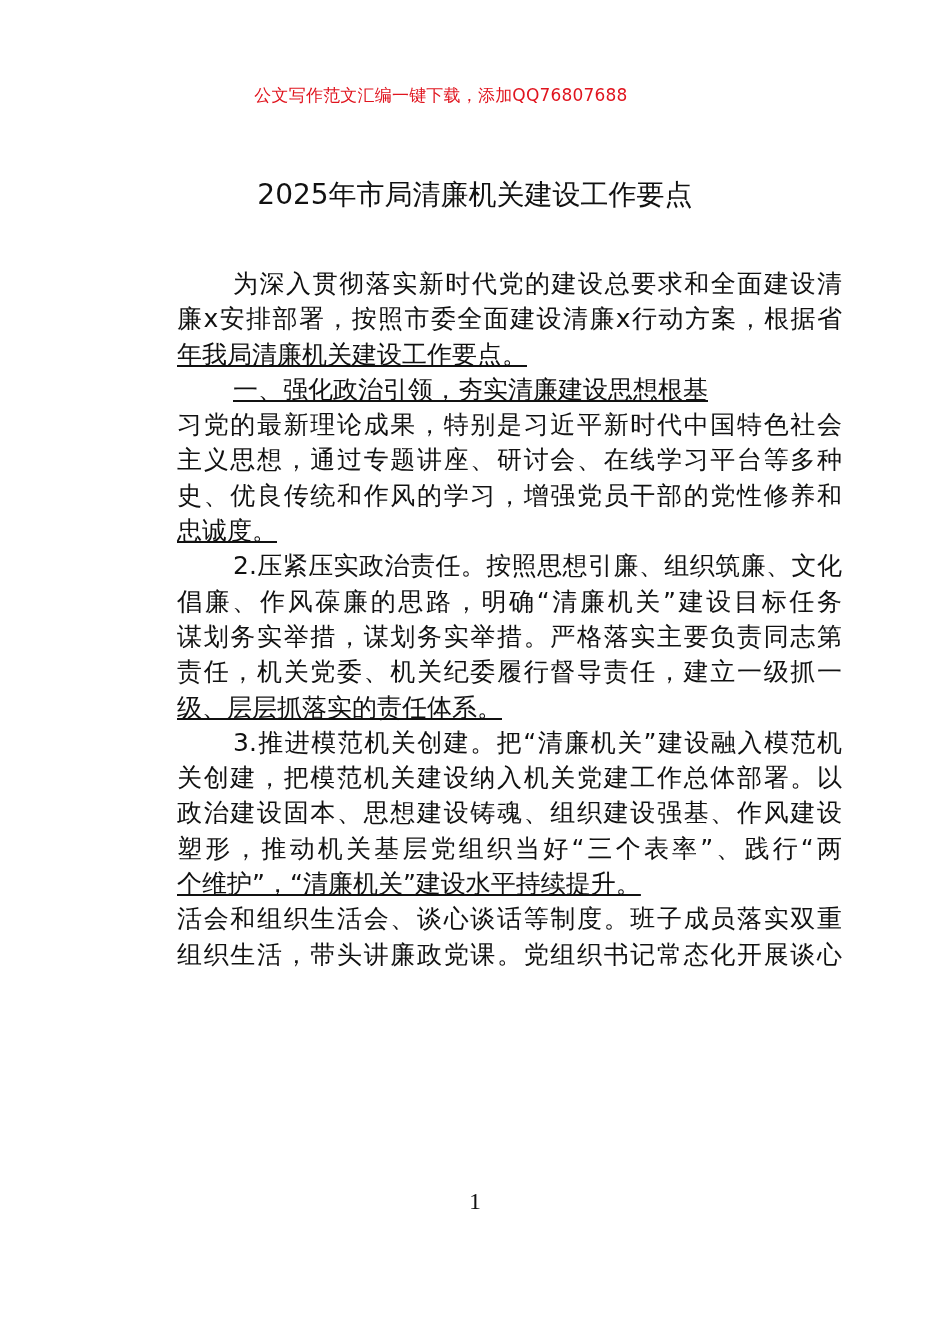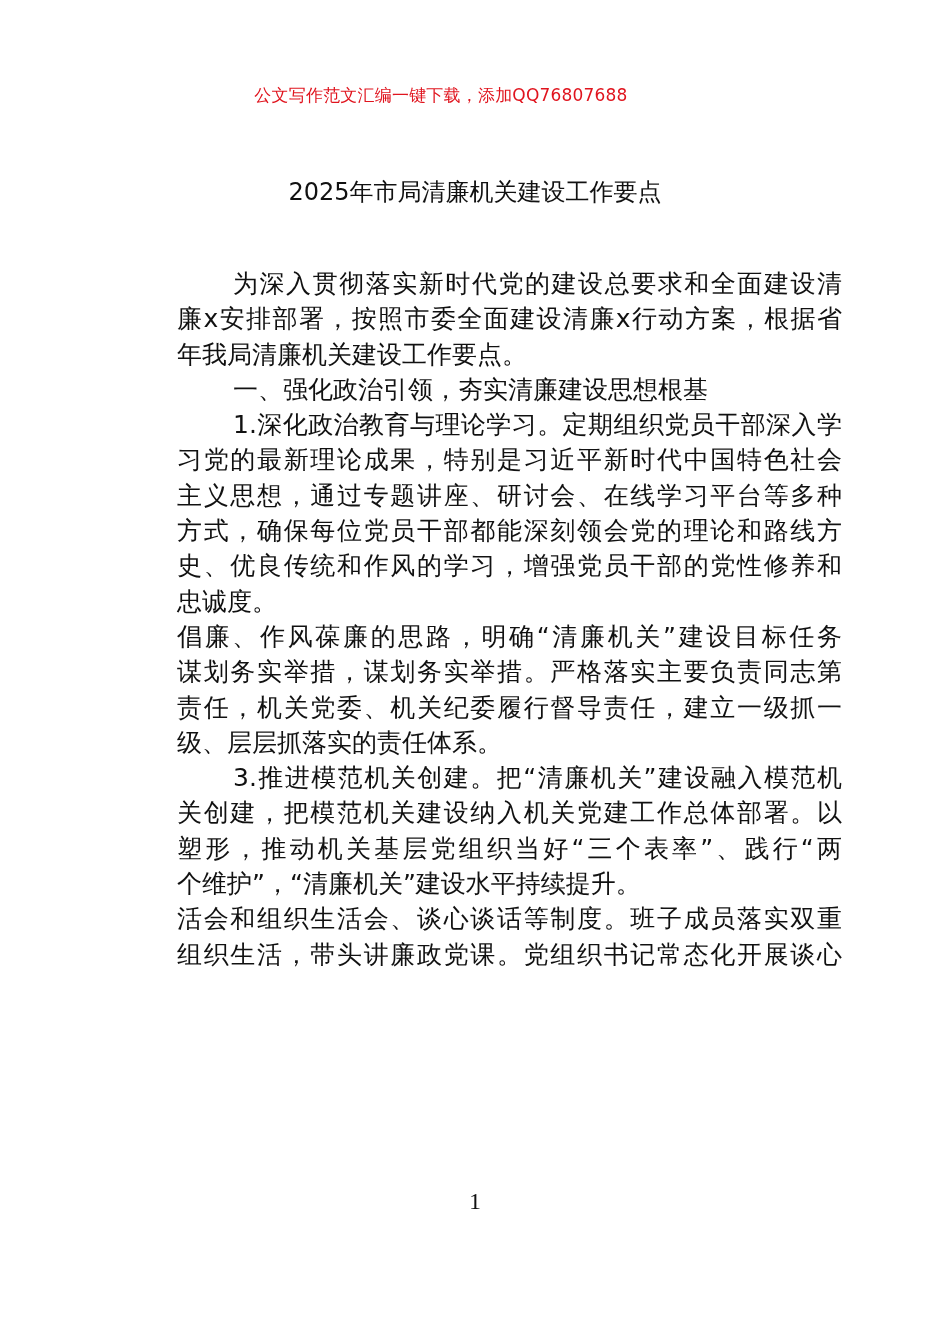--- a/index.html
+++ b/index.html
@@ -25,41 +25,42 @@
       font-size: 17px;
       letter-spacing: 0.2px;
       font-family: "DejaVu Sans", "Liberation Sans", sans-serif;
     }
     .title {
       position: absolute;
       top: 176px;
       left: 0;
       width: 950px;
       text-align: center;
-      font-size: 24px;
+      font-size: 28px;
       color: #111;
       font-family: "DejaVu Sans", "Liberation Sans", sans-serif;
     }
     .body-text {
       position: absolute;
       top: 266px;
       left: 144px;
       width: 665px;
       font-size: 25px;
       line-height: 35.3px;
       margin-left: 33px;
     }
     .line {
       white-space: nowrap;
       height: 35.3px;
       text-align: justify;
       text-align-last: justify;
     }
     .line.last {
       text-align-last: left;
+      text-decoration: underline;
     }
     .indent {
       padding-left: 56px;
     }
     .page-number {
       position: absolute;
       top: 1188px;
       left: 0;
       width: 950px;
       text-align: center;
@@ -80,38 +81,38 @@
     <div class="line indent">为深入贯彻落实新时代党的建设总要求和全面建设清</div>
     <div class="line">廉x安排部署，按照市委全面建设清廉x行动方案，根据省</div>
     <div class="line last">年我局清廉机关建设工作要点。</div>
   </div>
 
   <div>
     <div class="line last indent">一、强化政治引领，夯实清廉建设思想根基</div>
   </div>
 
   <div>
-    <div class="line indent">1.深化政治教育与理论学习。定期组织党员干部深入学</div>
     <div class="line">习党的最新理论成果，特别是习近平新时代中国特色社会</div>
     <div class="line">主义思想，通过专题讲座、研讨会、在线学习平台等多种</div>
-    <div class="line">方式，确保每位党员干部都能深刻领会党的理论和路线方</div>
     <div class="line">史、优良传统和作风的学习，增强党员干部的党性修养和</div>
     <div class="line last">忠诚度。</div>
   </div>
 
   <div>
+    <div class="line indent">2.压紧压实政治责任。按照思想引廉、组织筑廉、文化</div>
     <div class="line">倡廉、作风葆廉的思路，明确“清廉机关”建设目标任务</div>
     <div class="line">谋划务实举措，谋划务实举措。严格落实主要负责同志第</div>
     <div class="line">责任，机关党委、机关纪委履行督导责任，建立一级抓一</div>
     <div class="line last">级、层层抓落实的责任体系。</div>
   </div>
 
   <div>
     <div class="line indent">3.推进模范机关创建。把“清廉机关”建设融入模范机</div>
     <div class="line">关创建，把模范机关建设纳入机关党建工作总体部署。以</div>
+    <div class="line">政治建设固本、思想建设铸魂、组织建设强基、作风建设</div>
     <div class="line">塑形，推动机关基层党组织当好“三个表率”、践行“两</div>
     <div class="line last">个维护”，“清廉机关”建设水平持续提升。</div>
   </div>
 
   <div>
     <div class="line">活会和组织生活会、谈心谈话等制度。班子成员落实双重</div>
     <div class="line">组织生活，带头讲廉政党课。党组织书记常态化开展谈心</div>
   </div>
 </div>
 

